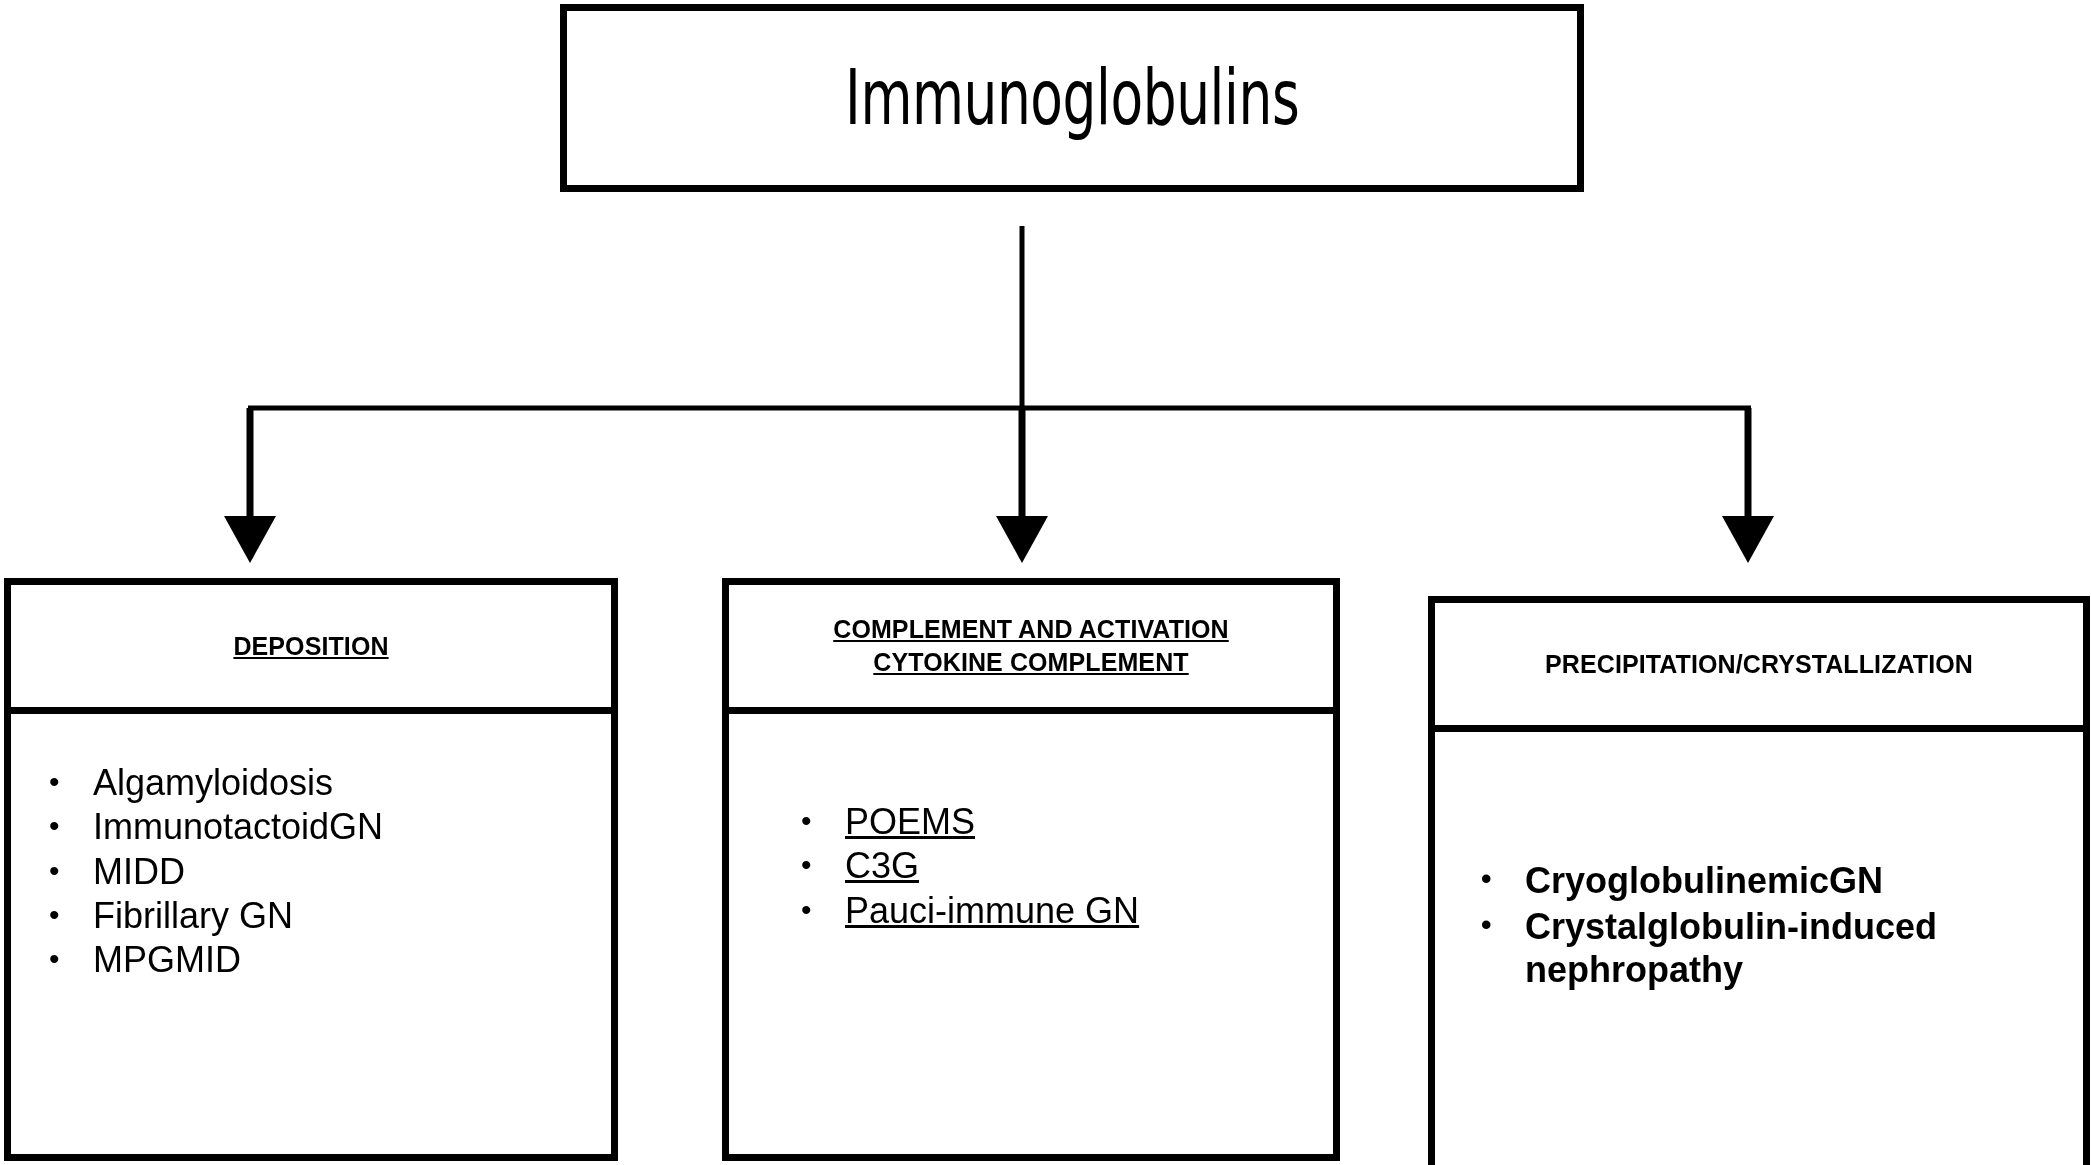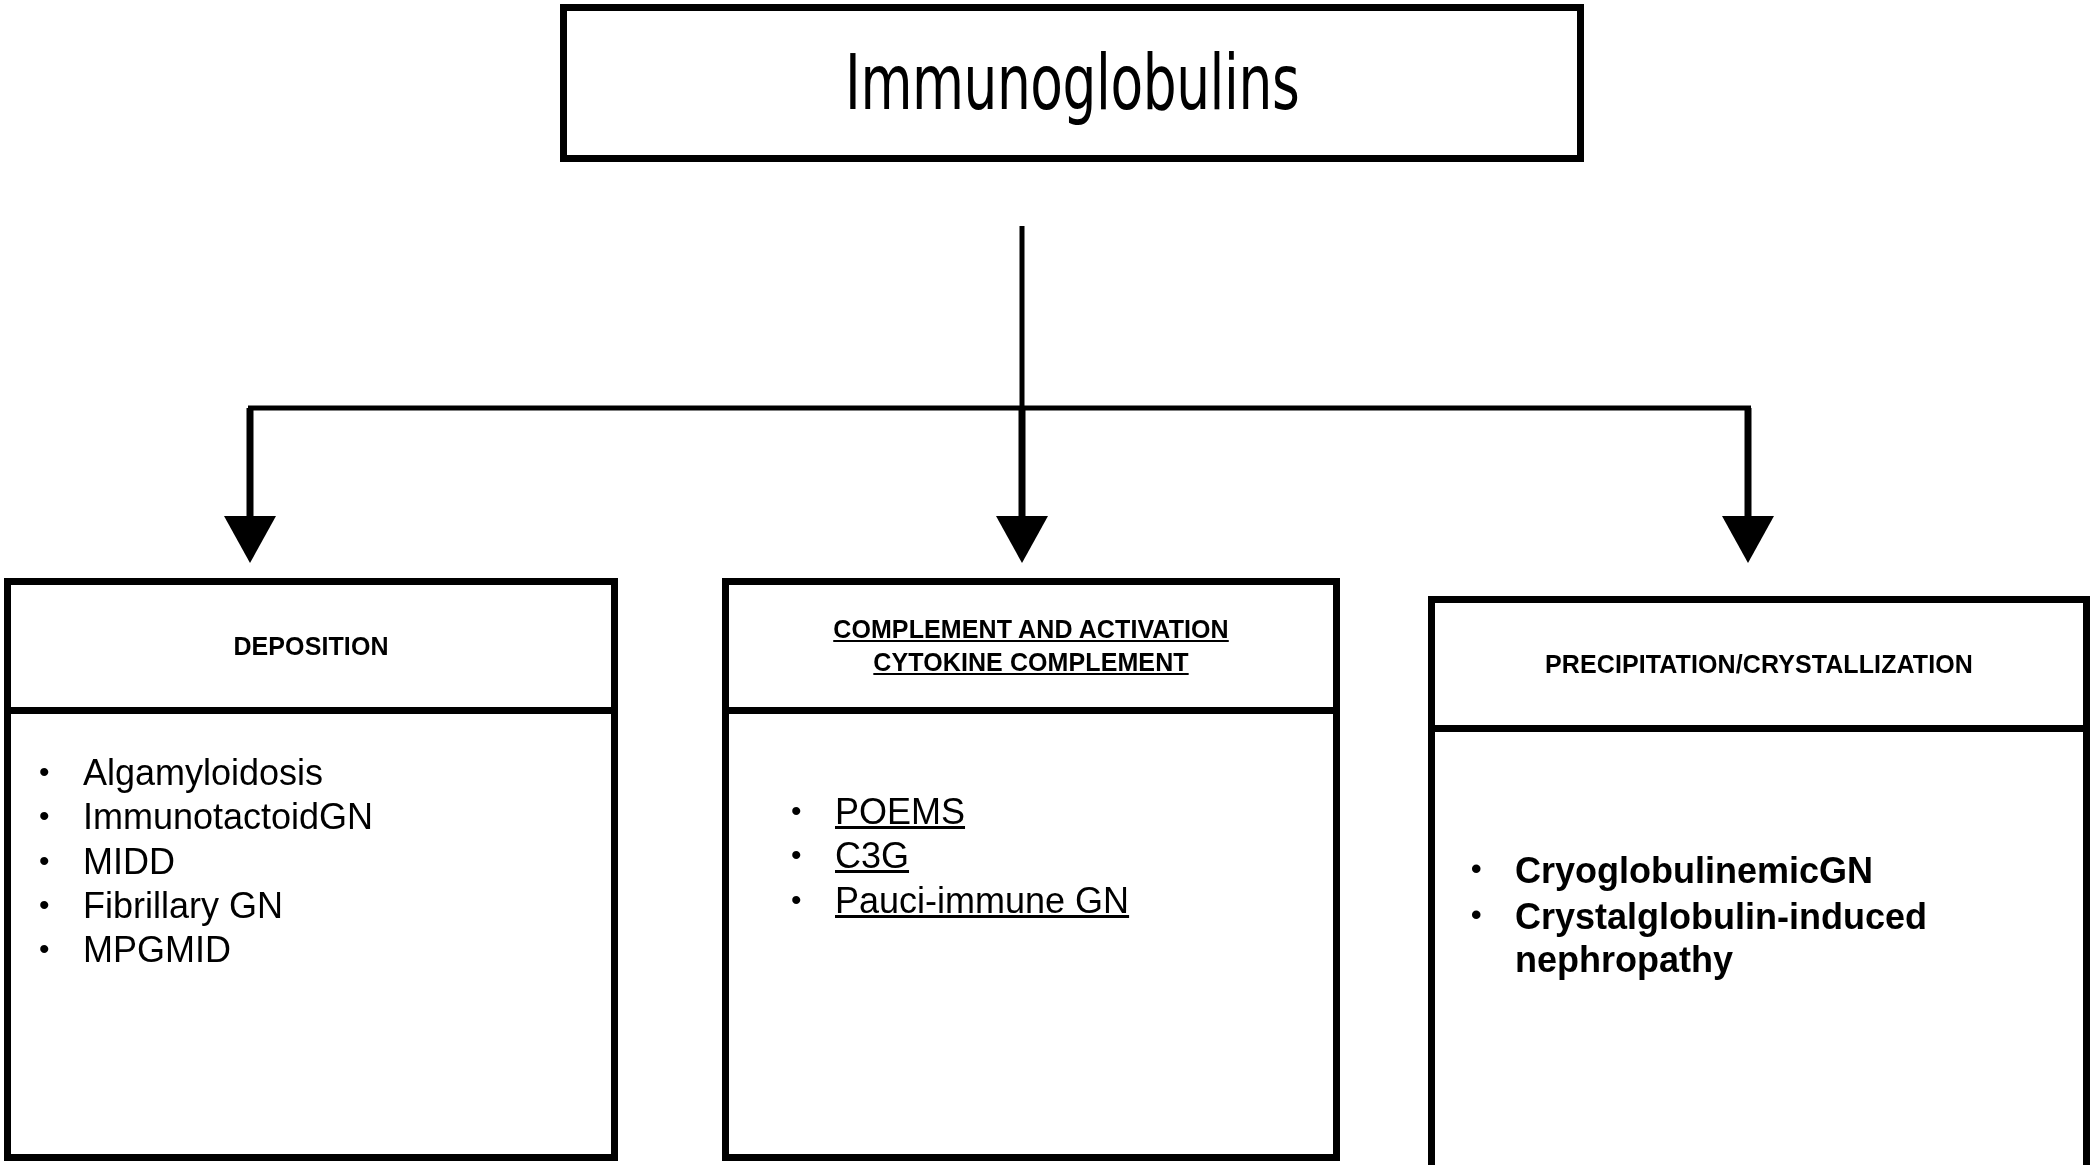--- a/index.html
+++ b/index.html
@@ -18,21 +18,21 @@
     background: #ffffff;
     overflow: hidden;
   }
 
   
   .title-box {
     position: absolute;
     left: 560px;
     top: 4px;
     width: 1024px;
-    height: 158px;
+    height: 188px;
     border: 7px solid #000000;
     background: #ffffff;
     box-sizing: border-box;
     display: flex;
     align-items: center;
     justify-content: center;
   }
   .title-text {
     font-family: "Liberation Sans Narrow", "DejaVu Sans Condensed", "Liberation Sans", sans-serif;
     font-size: 76px;
@@ -76,21 +76,21 @@
   }
   .cat-body {
     border: 7px solid #000000;
     border-top: 0;
     background: #ffffff;
     box-sizing: border-box;
     overflow: hidden;
   }
   .bullet-list {
     list-style: none;
-    margin: 0;
+    margin: 10px;
     padding: 0;
   }
   .bullet-list li {
     position: relative;
     padding-left: 62px;
     font-size: 36px;
     line-height: 1.12;
     margin-bottom: 4px;
     white-space: pre-line;
   }
@@ -105,21 +105,21 @@
   .bullet-list.bold li {
     font-weight: bold;
     line-height: 1.18;
   }
   .bullet-list.bold li::before {
     font-weight: bold;
   }
 
   
   #col-deposition { left: 4px; top: 578px; width: 614px; }
-  #col-deposition .cat-header { width: 614px; height: 136px; }
+  #col-deposition .cat-header { width: 614px; height: 136px; text-decoration: underline; }
   #col-deposition .cat-body { width: 614px; height: 447px; padding: 39px 10px 0 10px; }
 
   
   #col-complement { left: 722px; top: 578px; width: 618px; text-decoration: underline; }
   #col-complement .cat-header { width: 618px; height: 136px; }
   #col-complement .cat-body { width: 618px; height: 447px; padding: 78px 10px 0 44px; }
 
   
   #col-precipitation { left: 1428px; top: 596px; width: 662px; }
   #col-precipitation .cat-header { width: 662px; height: 136px; }

